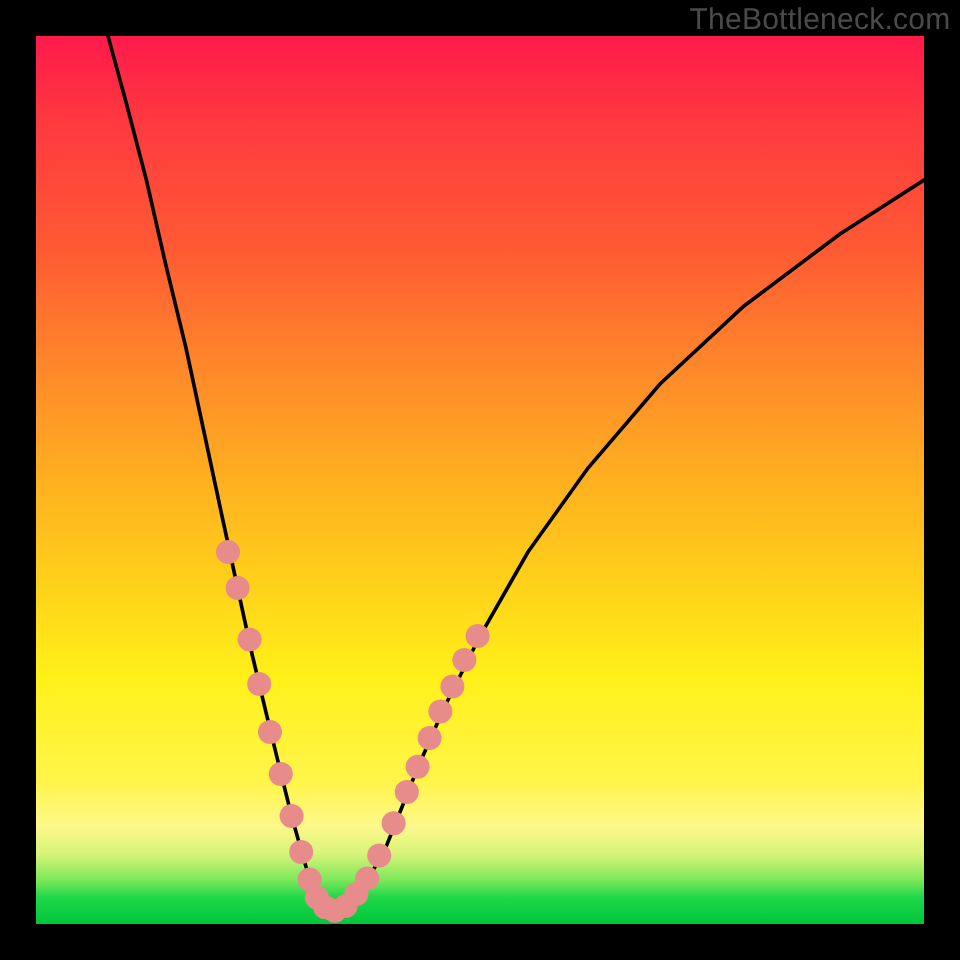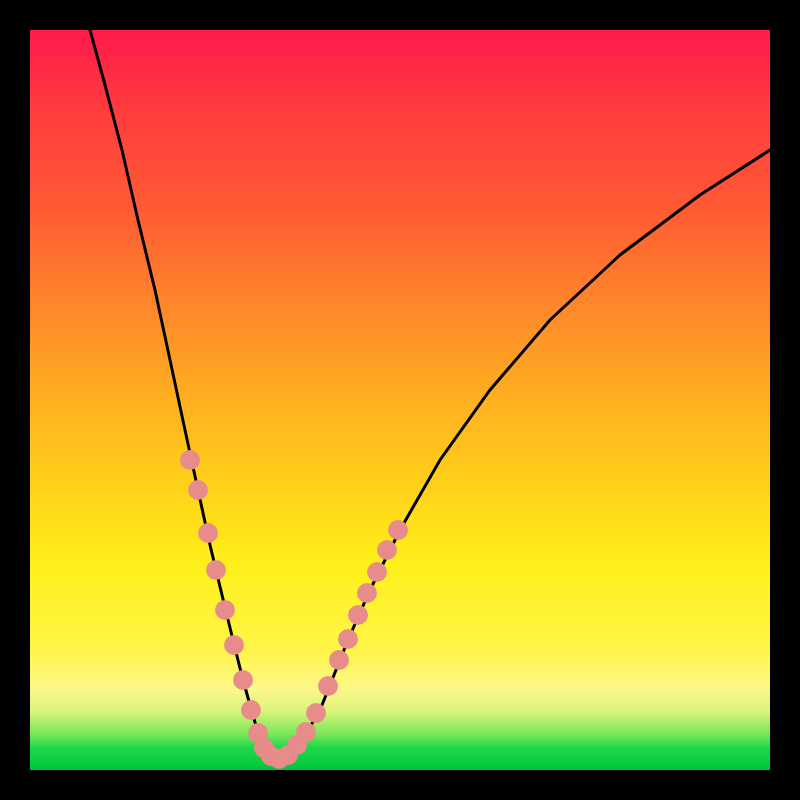--- a/index.html
+++ b/index.html
@@ -104,13 +104,14 @@
           <circle cx="328" cy="585" r="10" fill="#e88b8b"></circle>
           <circle cx="337" cy="563" r="10" fill="#e88b8b"></circle>
           <circle cx="347" cy="542" r="10" fill="#e88b8b"></circle>
           <circle cx="357" cy="520" r="10" fill="#e88b8b"></circle>
           <circle cx="368" cy="500" r="10" fill="#e88b8b"></circle>
         </g>
     </svg>
 
   </div>
 
+  <div class="watermark">TheBottleneck.com</div>
 </div>
 
 </body></html>

